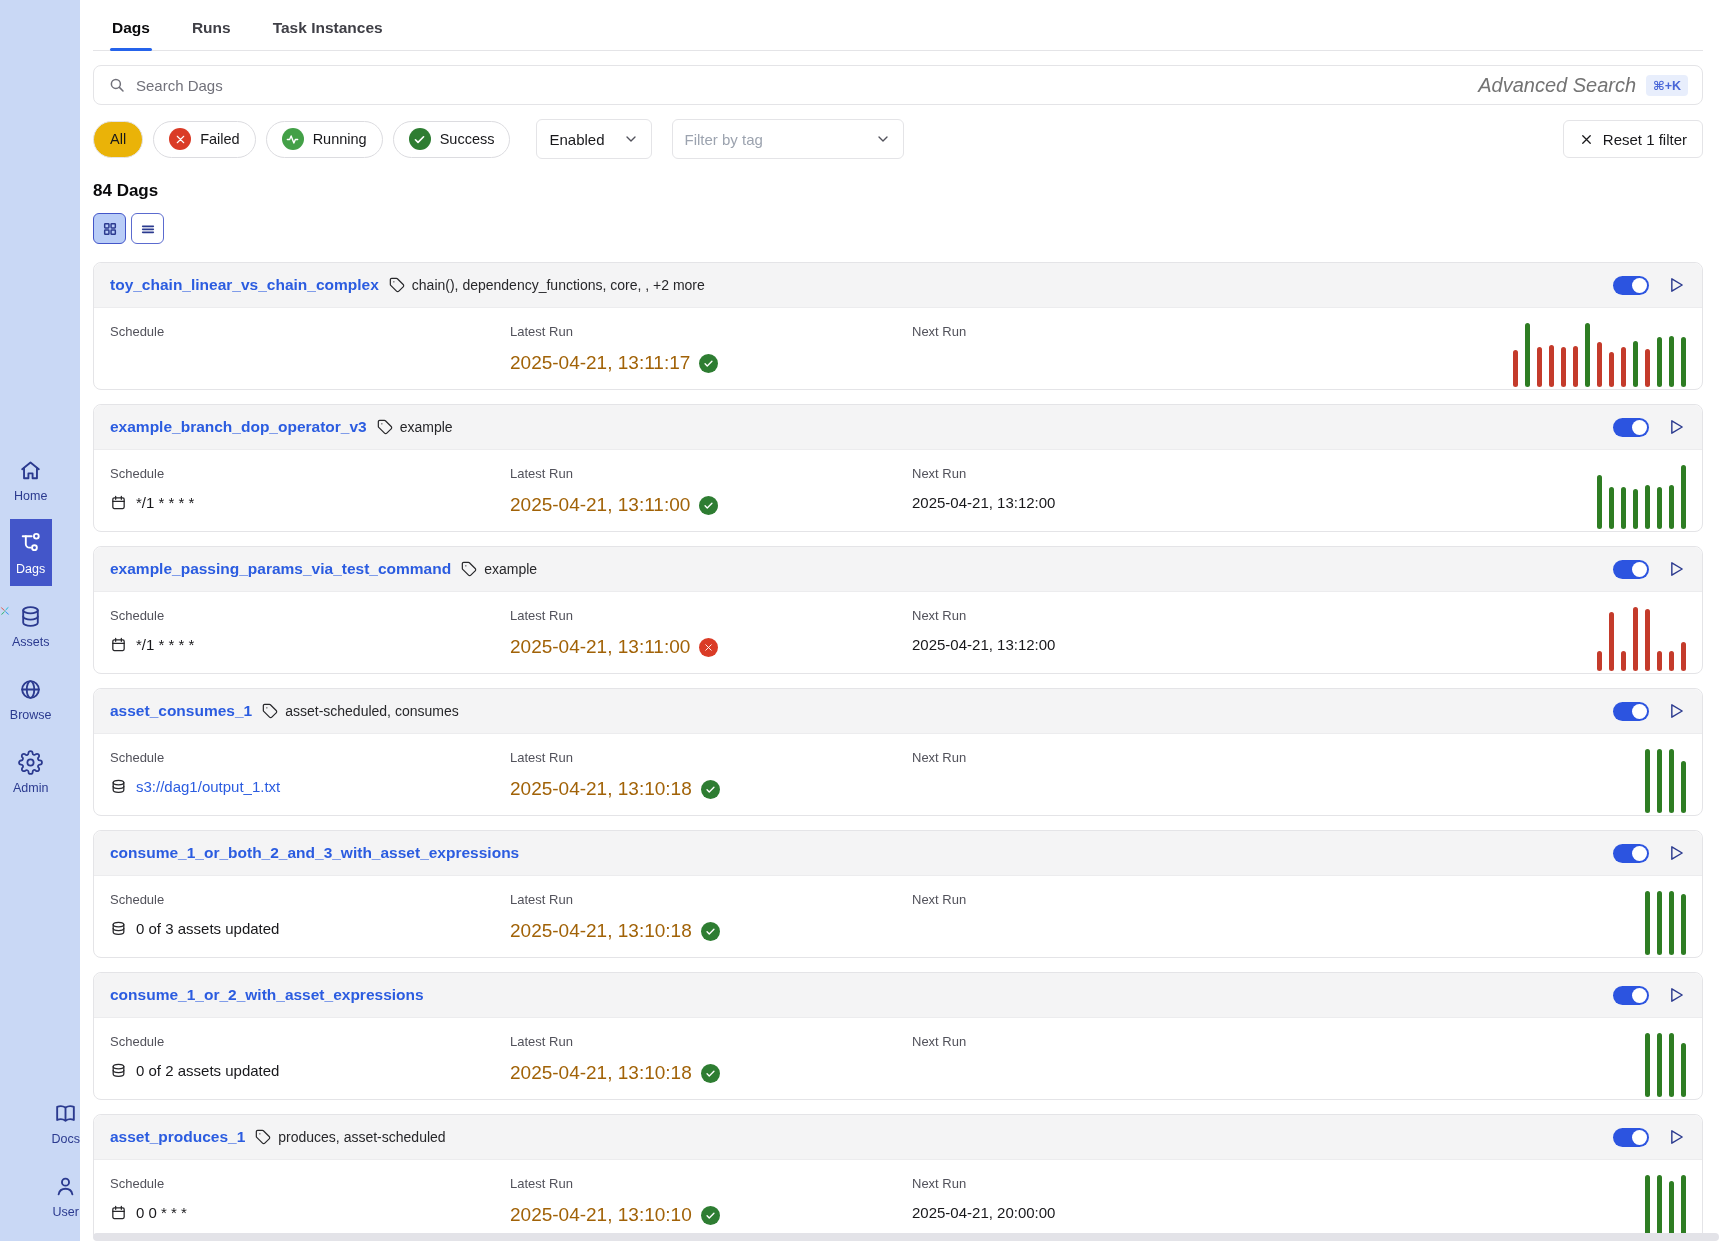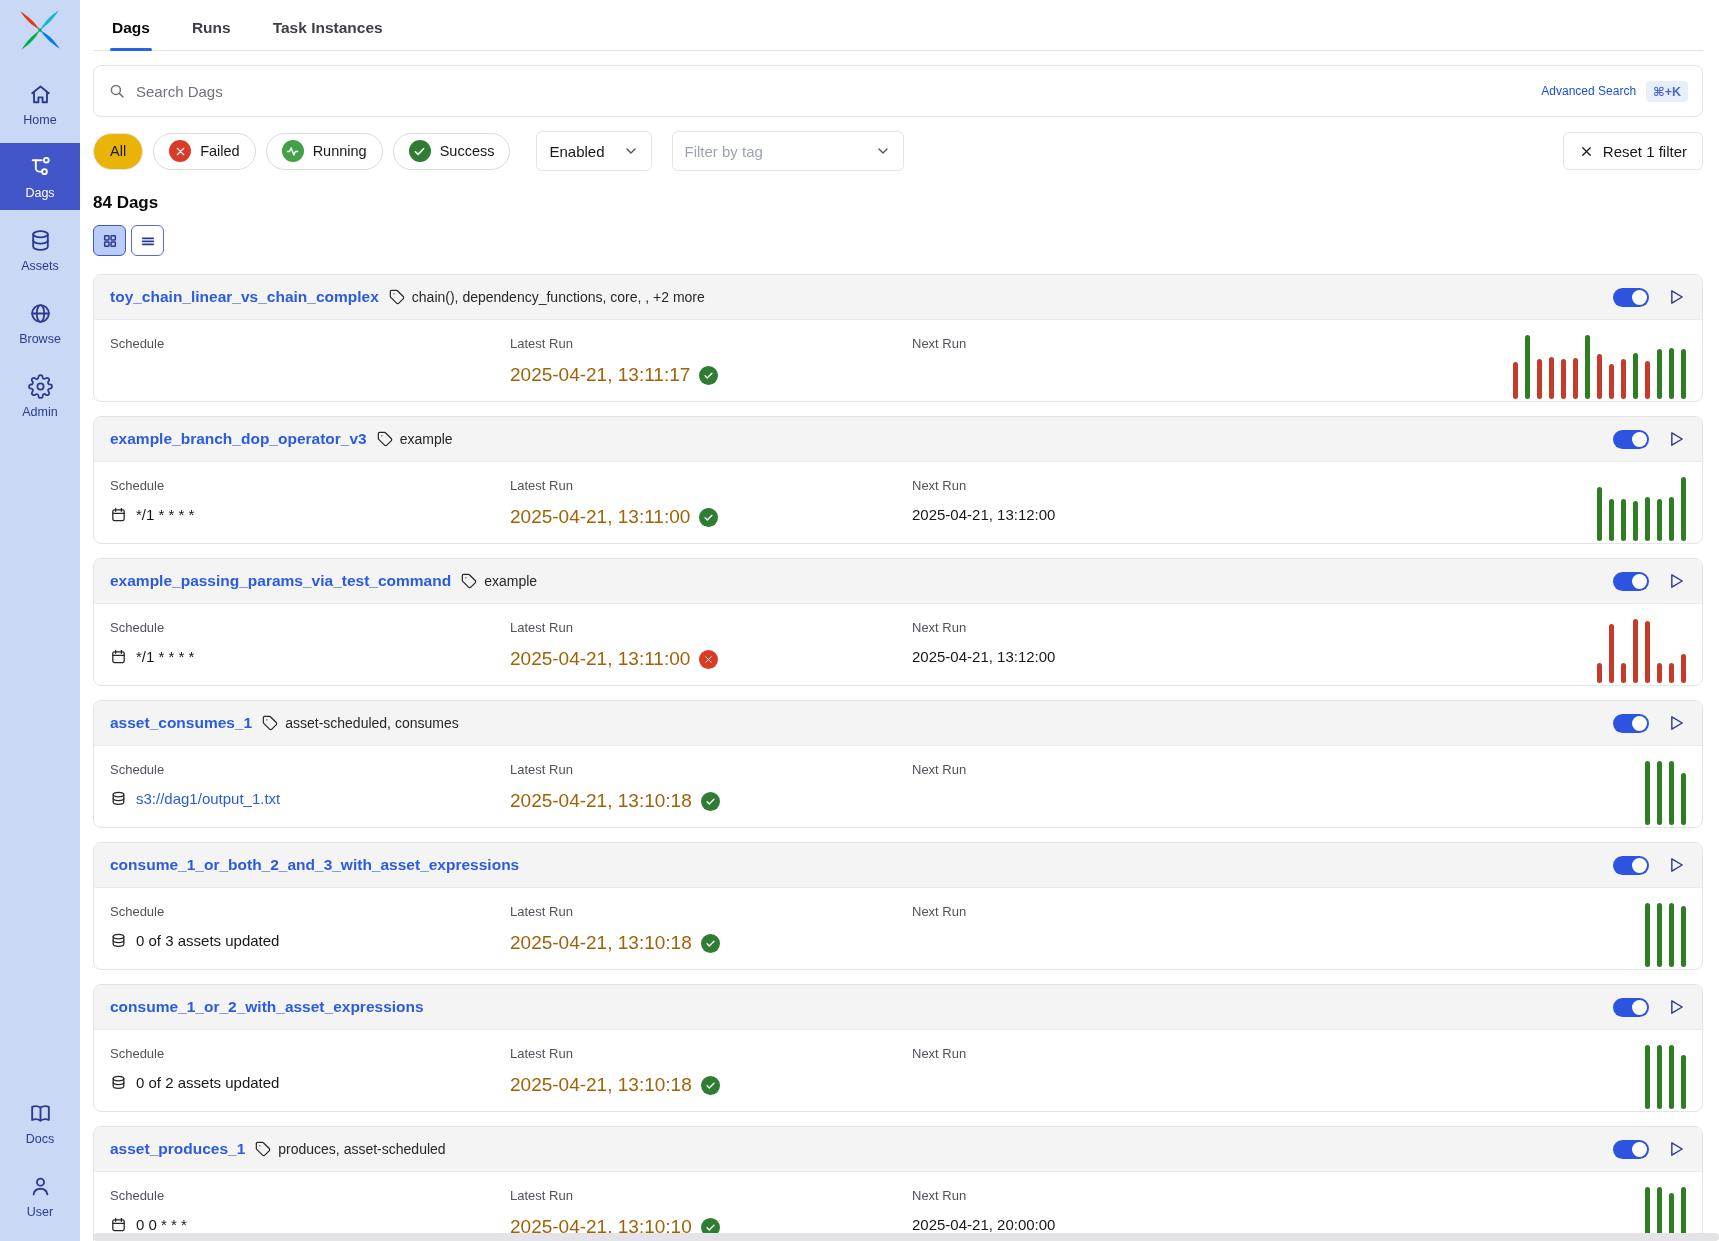--- a/index.html
+++ b/index.html
@@ -1,43 +1,43 @@
 <!DOCTYPE html>
 <html><head>
 <meta charset="utf-8">
 <style>
   * { box-sizing: border-box; margin: 0; padding: 0; }
   html,body { width:1719px; height:1241px; overflow:hidden; }
   body { font-family:"Liberation Sans","DejaVu Sans",sans-serif; background:#fff; color:#18181b; }
   .app { display:flex; width:1719px; height:1241px; }
 
   
-  .sidebar { width:80px; min-width:80px; background:#c9d8f5; display:flex; flex-direction:column; align-items:center; height:100%; }
+  .sidebar { width:80px; min-width:80px; background:#c9d8f5; display:flex; flex-direction:row; align-items:center; height:100%; }
   .logo { width:44px; height:46px; margin-top:8px; }
   .side-nav { display:flex; flex-direction:column; width:100%; margin-top:16px; }
   .side-nav.bottom { margin-top:auto; margin-bottom:6px; }
   .side-item { width:100%; padding:12px 0 10px; display:flex; flex-direction:column; align-items:center; gap:6px; color:#2b3a8f; cursor:pointer; margin-bottom:6px; }
   .side-item .icon svg { width:25px; height:25px; display:block; }
   .side-item .side-label { font-size:12.5px; }
   .side-item.active { background:#4356c9; color:#ffffff; }
 
   
   .content { flex:1; padding:0 16px 0 13px; position:relative; overflow:hidden; }
 
   .tabs-row { display:flex; gap:38px; padding:15px 0 0 17px; border-bottom:1px solid #e4e4e7; }
   .tab { font-size:15.5px; font-weight:600; color:#3f3f46; padding:4px 2px 13px; cursor:pointer; position:relative; }
   .tab.active { font-weight:700; color:#09090b; }
   .tab.active::after { content:""; position:absolute; left:0; right:0; bottom:-1px; height:3px; background:#2563eb; border-radius:2px; }
 
   .search-row { margin-top:14px; }
-  .search-box { display:flex; align-items:center; border:1px solid #e4e4e7; border-radius:8px; height:52px; padding:12px 14px; gap:10px; }
+  .search-box { display:flex; align-items:center; border:1px solid #e4e4e7; border-radius:8px; height:40px; padding:12px 14px; gap:10px; }
   .search-box .icon svg { width:18px; height:18px; color:#71717a; display:block; }
   .search-input { flex:1; border:none; outline:none; font-size:15px; color:#18181b; background:transparent; font-family:inherit; }
   .search-input::placeholder { color:#71717a; }
-  .adv-link { font-size:12px; color:#1d4ed8; cursor:pointer; white-space:nowrap; }
+  .adv-link { font-size:20px; color:#737373; cursor:pointer; white-space:nowrap;font-style:italic; }
   .kbd { font-size:12.5px; background:#e8eefc; color:#4a67d8; border-radius:4px; padding:3px 7px; font-weight:600; }
 
   .filter-row { margin-top:14px; display:flex; align-items:center; gap:10px; }
   .chip { display:flex; align-items:center; gap:9px; height:37px; padding:0 15px; border-radius:999px; border:1px solid #dcdce0; background:#fff; font-size:14.5px; color:#18181b; cursor:pointer; }
   .chip.selected { background:#eab308; border-color:#e4e4e7; padding:0 16px; }
   .chip .circle { width:22px; height:22px; border-radius:50%; display:flex; align-items:center; justify-content:center; }
   .chip .circle svg { width:13px; height:13px; color:#fff; display:block; }
   .circle.failed { background:#da3b26; }
   .circle.running { background:#43a047; }
   .circle.success { background:#2e7d32; }

